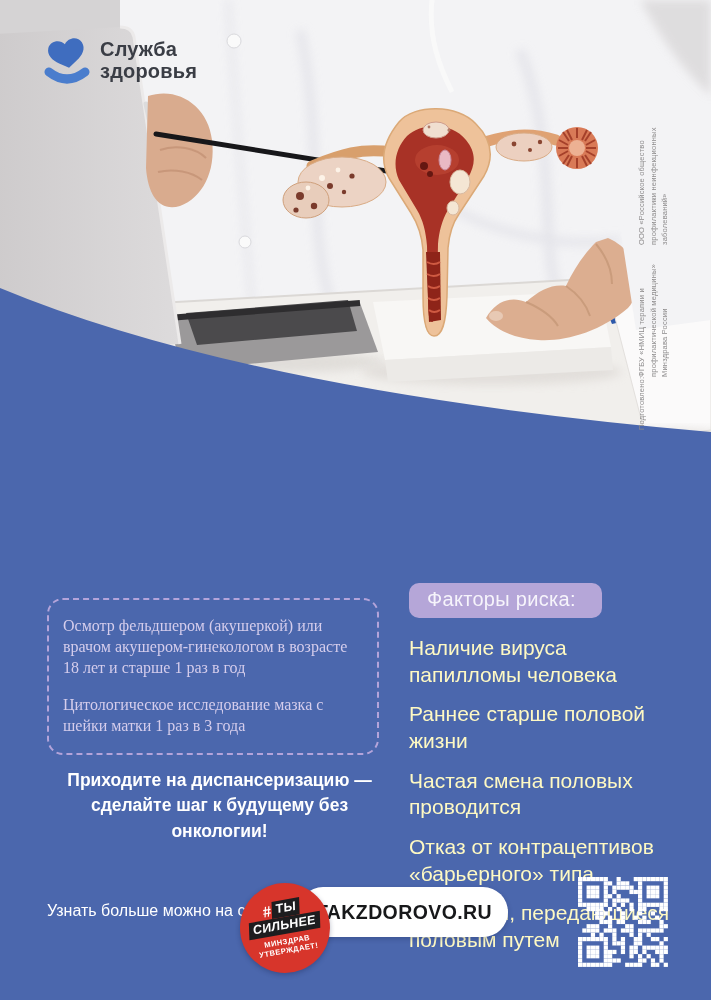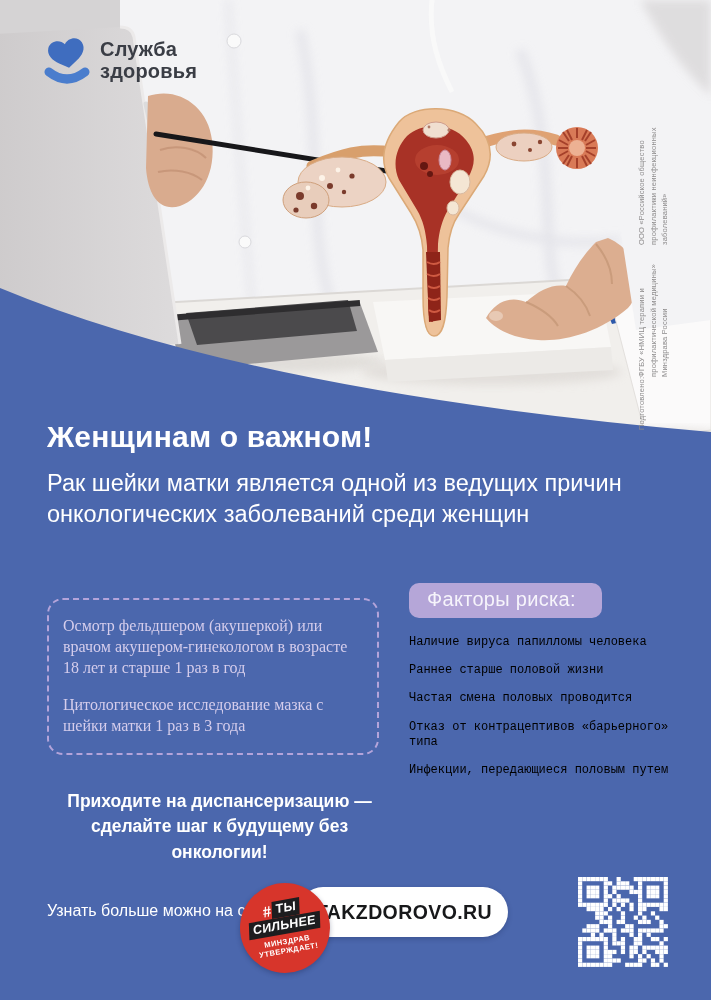--- a/index.html
+++ b/index.html
@@ -21,26 +21,26 @@
   .hero{position:absolute;left:47px;top:420px;width:630px;color:#fff;}
   .hero-title{font-size:30px;font-weight:700;letter-spacing:.2px;margin:0 0 14px 0;}
   .hero-sub{font-size:23.5px;font-weight:500;line-height:1.33;max-width:600px;margin:0;}
   .cols{position:absolute;left:47px;top:583px;width:630px;display:flex;}
   .col-left{width:332px;}
   .col-right{width:266px;margin-left:30px;}
   .diag-heading{font-size:16px;font-weight:700;color:#233564;line-height:1.28;margin:0;}
   .dash-box{margin-top:15px;border:2px dashed #b4a4da;border-radius:16px;padding:16px 14px;
             color:#d5cdec;font-size:16px;line-height:1.3;font-family:Liberation Serif, serif;}
   .dash-box .item + .item{margin-top:17px;}
-  .cta{margin-top:34px;width:345px;text-align:center;color:#fff;font-size:17.5px;
+  .cta{margin-top:13px;width:345px;text-align:center;color:#fff;font-size:17.5px;
        font-weight:700;line-height:1.45;}
   .risk-pill{display:inline-block;background:#b5a6d8;color:#f6f4fb;font-size:20px;font-weight:500;
              padding:5px 26px 7px 18px;border-radius:10px;letter-spacing:.3px;}
   .risk-list{margin-top:17px;}
-  .risk-item{color:#000000;font-size:12px;line-height:1.27;margin-bottom:13px;font-family:Liberation Mono, monospace;}
+  .risk-item{color:#fef9c3;font-size:21px;line-height:1.27;margin-bottom:13px;}
   .note{position:absolute;left:47px;top:901px;color:#fff;font-size:16px;line-height:1.3;}
   
   .site-pill{position:absolute;left:298px;top:887px;width:210px;height:50px;background:#fff;
              border-radius:26px;display:flex;align-items:center;justify-content:flex-end;
              padding-right:16px;box-sizing:border-box;box-shadow:0 2px 5px rgba(20,30,70,.25);}
   .site-pill span{font-size:19.5px;font-weight:700;color:#17181a;letter-spacing:.4px;}
   .badge{position:absolute;left:240px;top:883px;width:90px;height:90px;border-radius:50%;
          background:#d7352b;display:flex;align-items:center;justify-content:center;
          box-shadow:0 2px 5px rgba(20,30,70,.3);}
   .badge-inner{transform:rotate(-10deg);display:flex;flex-direction:column;align-items:center;}
@@ -224,24 +224,20 @@
       <div>здоровья</div>
     </div>
   </div>
 
   <div class="credits">
     <span>Подготовлено:</span>
     <span>ФГБУ «НМИЦ терапии и профилактической медицины» Минздрава России</span>
     <span>ООО «Российское общество профилактики неинфекционных заболеваний»</span>
   </div>
 
-  <div class="hero">
-    <h1 class="hero-title">Женщинам о важном!</h1>
-    <p class="hero-sub">Рак шейки матки является одной из ведущих причин онкологических заболеваний среди женщин</p>
-  </div>
 
   <div class="cols">
     <div class="col-left">
       <div class="dash-box">
         <div class="item">Осмотр фельдшером (акушеркой) или врачом акушером-гинекологом в возрасте 18 лет и старше 1 раз в год</div>
         <div class="item">Цитологическое исследование мазка с шейки матки 1 раз в 3 года</div>
       </div>
       <div class="cta">Приходите на диспансеризацию — сделайте шаг к будущему без онкологии!</div>
     </div>
     <div class="col-right">

